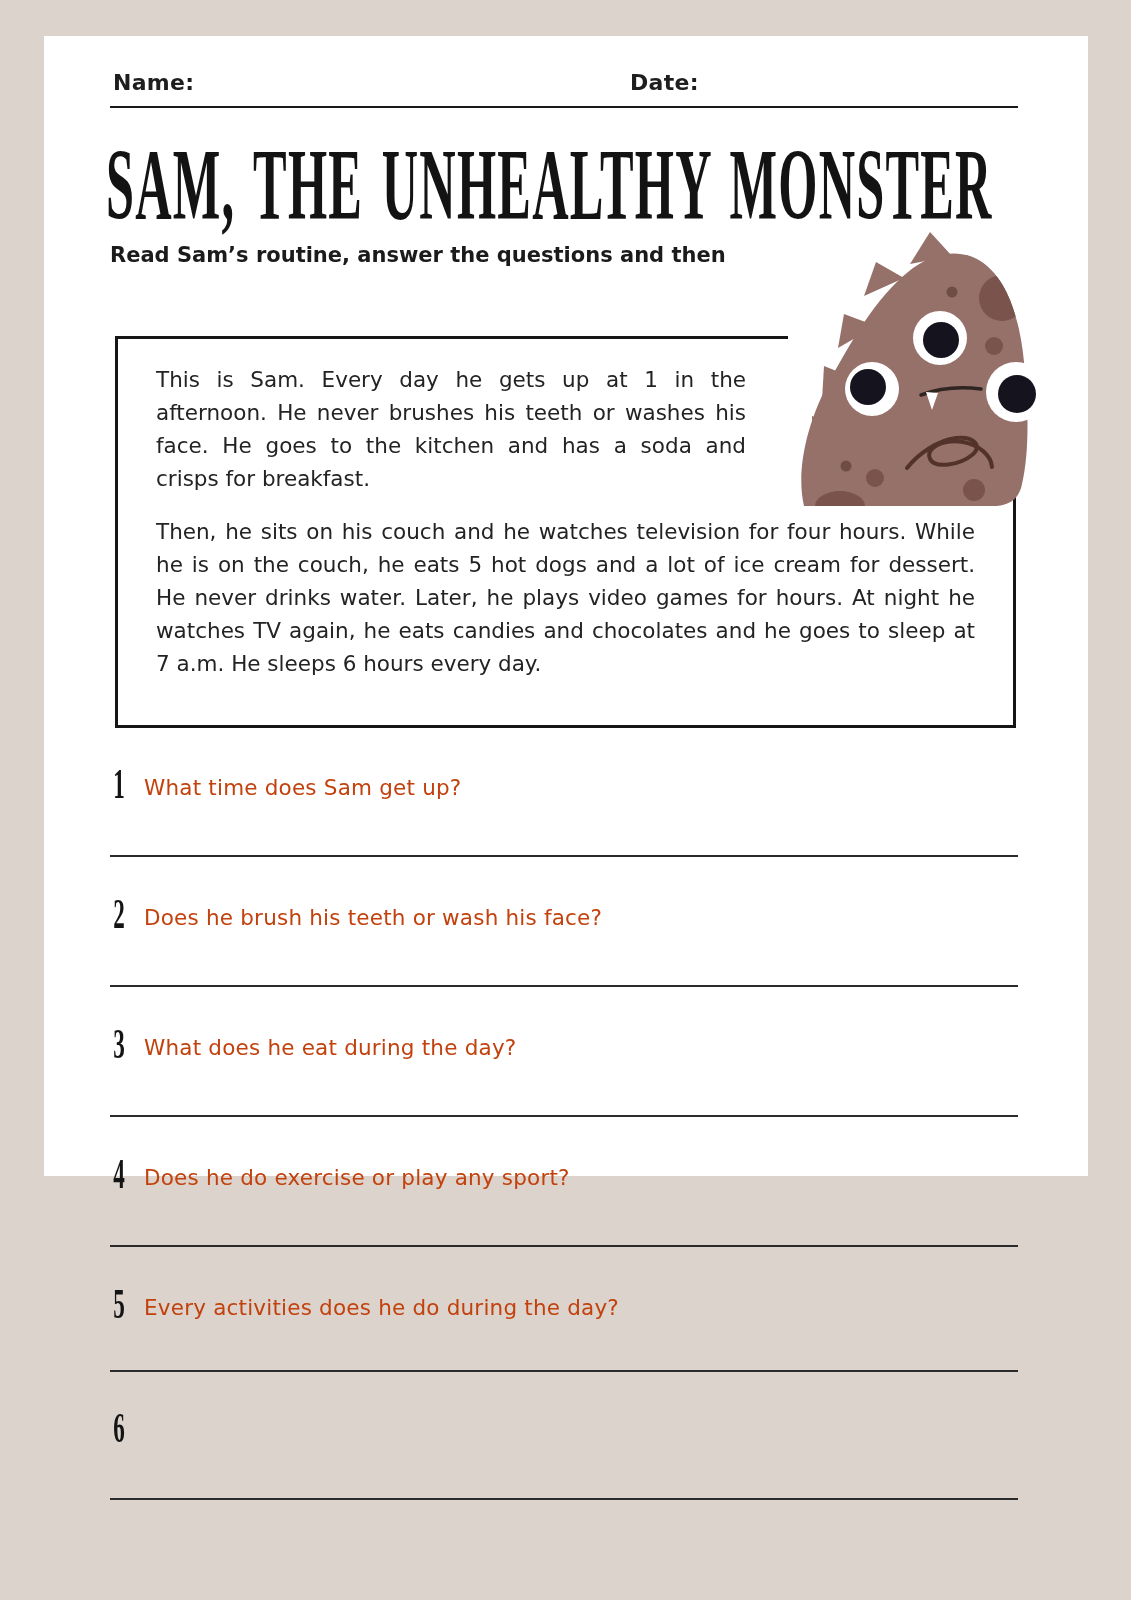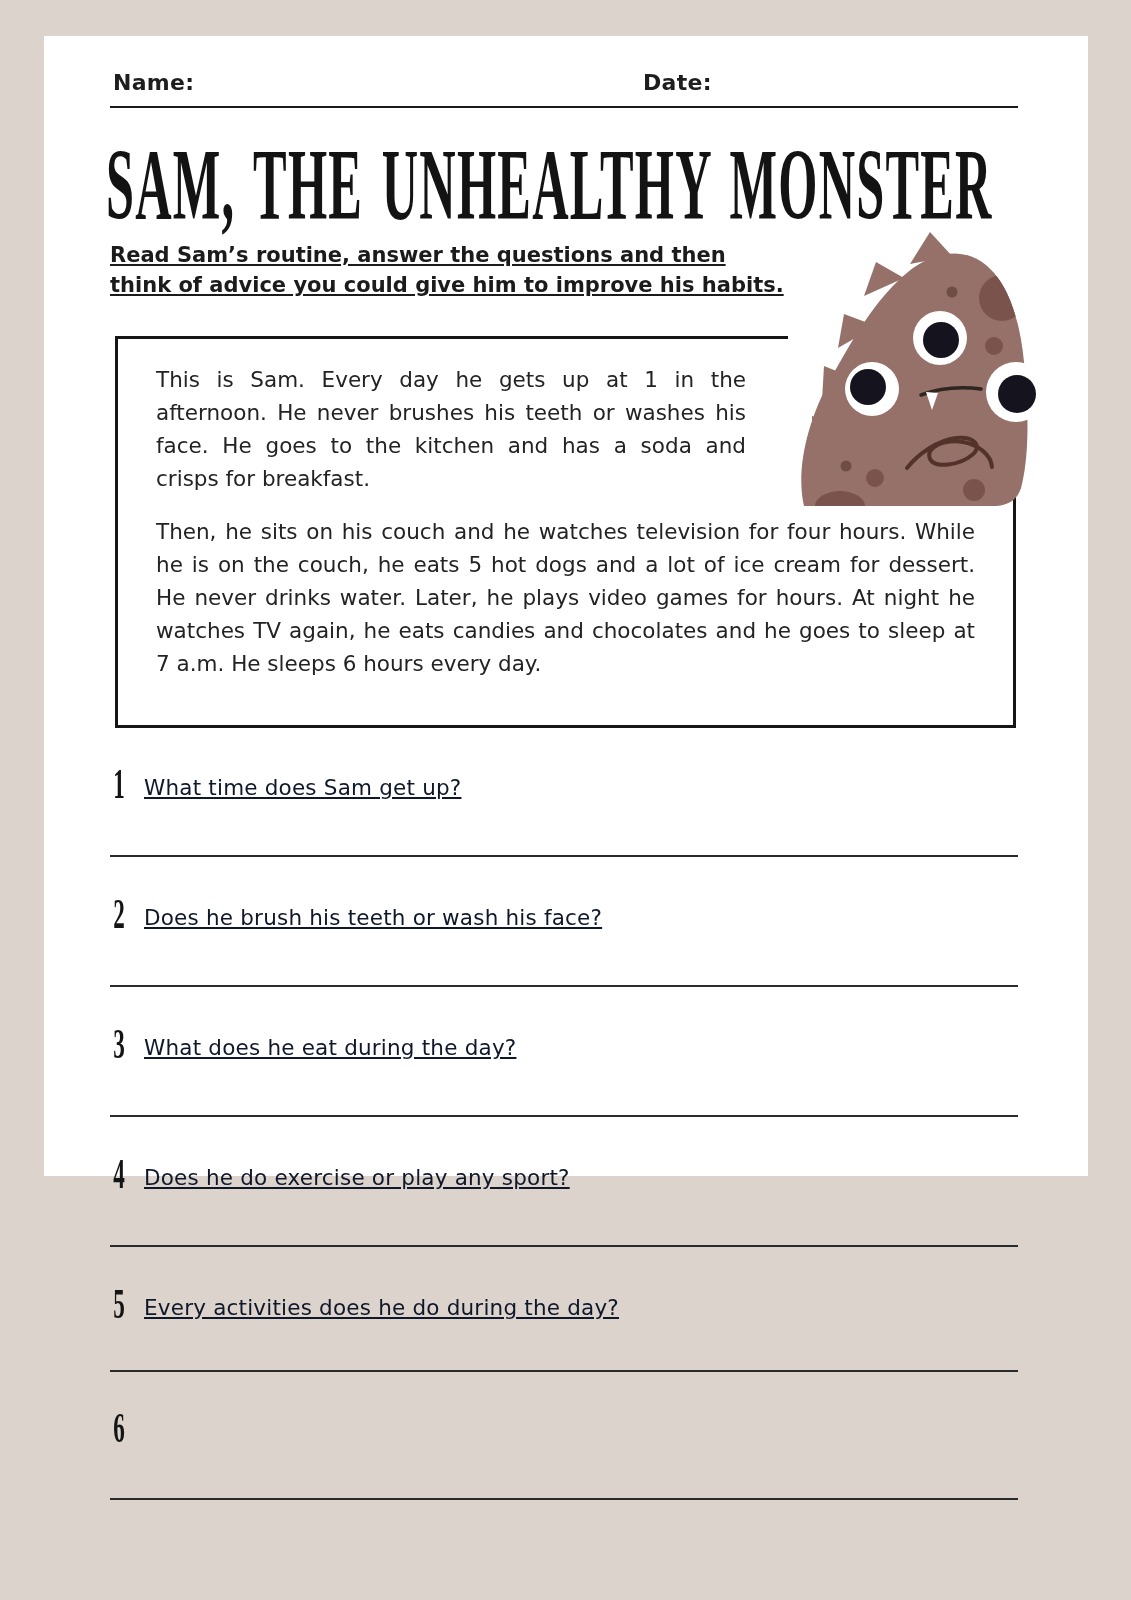--- a/index.html
+++ b/index.html
@@ -26,38 +26,38 @@
     position:absolute;left:44px;top:36px;
     width:1044px;height:1140px;
     background:#ffffff;
   }
   
   .hdr-label{
     position:absolute;top:34px;
     font-size:22px;font-weight:600;color:#1e1e1e;letter-spacing:.3px;
   }
   .hdr-label.name{left:69px;}
-  .hdr-label.date{left:599px;}
+  .hdr-label.date{left:586px;}
   .hdr-line{
     position:absolute;left:66px;top:70px;width:908px;height:0;
     border-top:2px solid #1a1a1a;
   }
   
   .title{
     position:absolute;left:62px;top:98px;margin:0;
     font-family:"Liberation Serif","DejaVu Serif",serif;
     font-weight:700;font-size:84px;line-height:84px;
     letter-spacing:2px;word-spacing:8px;white-space:nowrap;
     transform:scale(0.60,1.22);transform-origin:left top;
     color:#131313;
   }
   
   .instructions{
     position:absolute;left:66px;top:204px;width:700px;
-    font-size:21px;font-weight:700;line-height:30px;color:#1b1b1b;text-decoration:underline;
+    font-size:21px;font-weight:700;line-height:30px;color:#1b1b1b;
   }
   
   .passage-box{
     position:absolute;left:71px;top:300px;
     width:901px;height:392px;box-sizing:border-box;
     border:3px solid var(--box-border);
     background:#ffffff;
   }
   .passage-box p{
     margin:0;color:#232323;
@@ -80,21 +80,21 @@
     position:absolute;left:66px;width:908px;
     display:flex;align-items:baseline;gap:16px;
   }
   .qnum{
     font-family:"Liberation Serif","DejaVu Serif",serif;
     font-weight:700;font-size:33px;line-height:33px;
     display:inline-block;transform:scale(0.70,1.28);transform-origin:center baseline;
     color:#141414;min-width:18px;text-align:center;
   }
   .qtext{
-    font-size:21.5px;font-weight:500;color:#0f172a;letter-spacing:.2px;text-decoration:underline;
+    font-size:21.5px;font-weight:500;color:#c2410c;letter-spacing:.2px;
   }
   .ans{
     position:absolute;left:66px;width:908px;height:0;
     border-top:2px solid var(--line);
   }
   .q1{top:732px;} .a1{top:819px;}
   .q2{top:862px;} .a2{top:949px;}
   .q3{top:992px;} .a3{top:1079px;}
   .q4{top:1122px;} .a4{top:1209px;}
   .q5{top:1252px;} .a5{top:1334px;}
@@ -106,21 +106,20 @@
 <div class="page">
 
   <span class="hdr-label name">Name:</span>
   <span class="hdr-label date">Date:</span>
   <div class="hdr-line"></div>
 
   <h1 class="title">SAM, THE UNHEALTHY MONSTER</h1>
 
   <div class="instructions">
     <div>Read Sam’s routine, answer the questions and then</div>
-    <div>think of advice you could give him to improve his habits.</div>
   </div>
 
   <div class="passage-box">
     <p class="p1">This is Sam. Every day he gets up at 1 in the afternoon. He never brushes his teeth or washes his face. He goes to the kitchen and has a soda and crisps for breakfast.</p>
     <p class="p2">Then, he sits on his couch and he watches television for four hours. While he is on the couch, he eats 5 hot dogs and a lot of ice cream for dessert. He never drinks water. Later, he plays video games for hours. At night he watches TV again, he eats candies and chocolates and he goes to sleep at 7 a.m. He sleeps 6 hours every day.</p>
   </div>
 
   <svg class="monster" viewBox="0 0 280 287" xmlns="http://www.w3.org/2000/svg">
 
     <rect x="8" y="0" width="272" height="240" fill="#ffffff"></rect>

